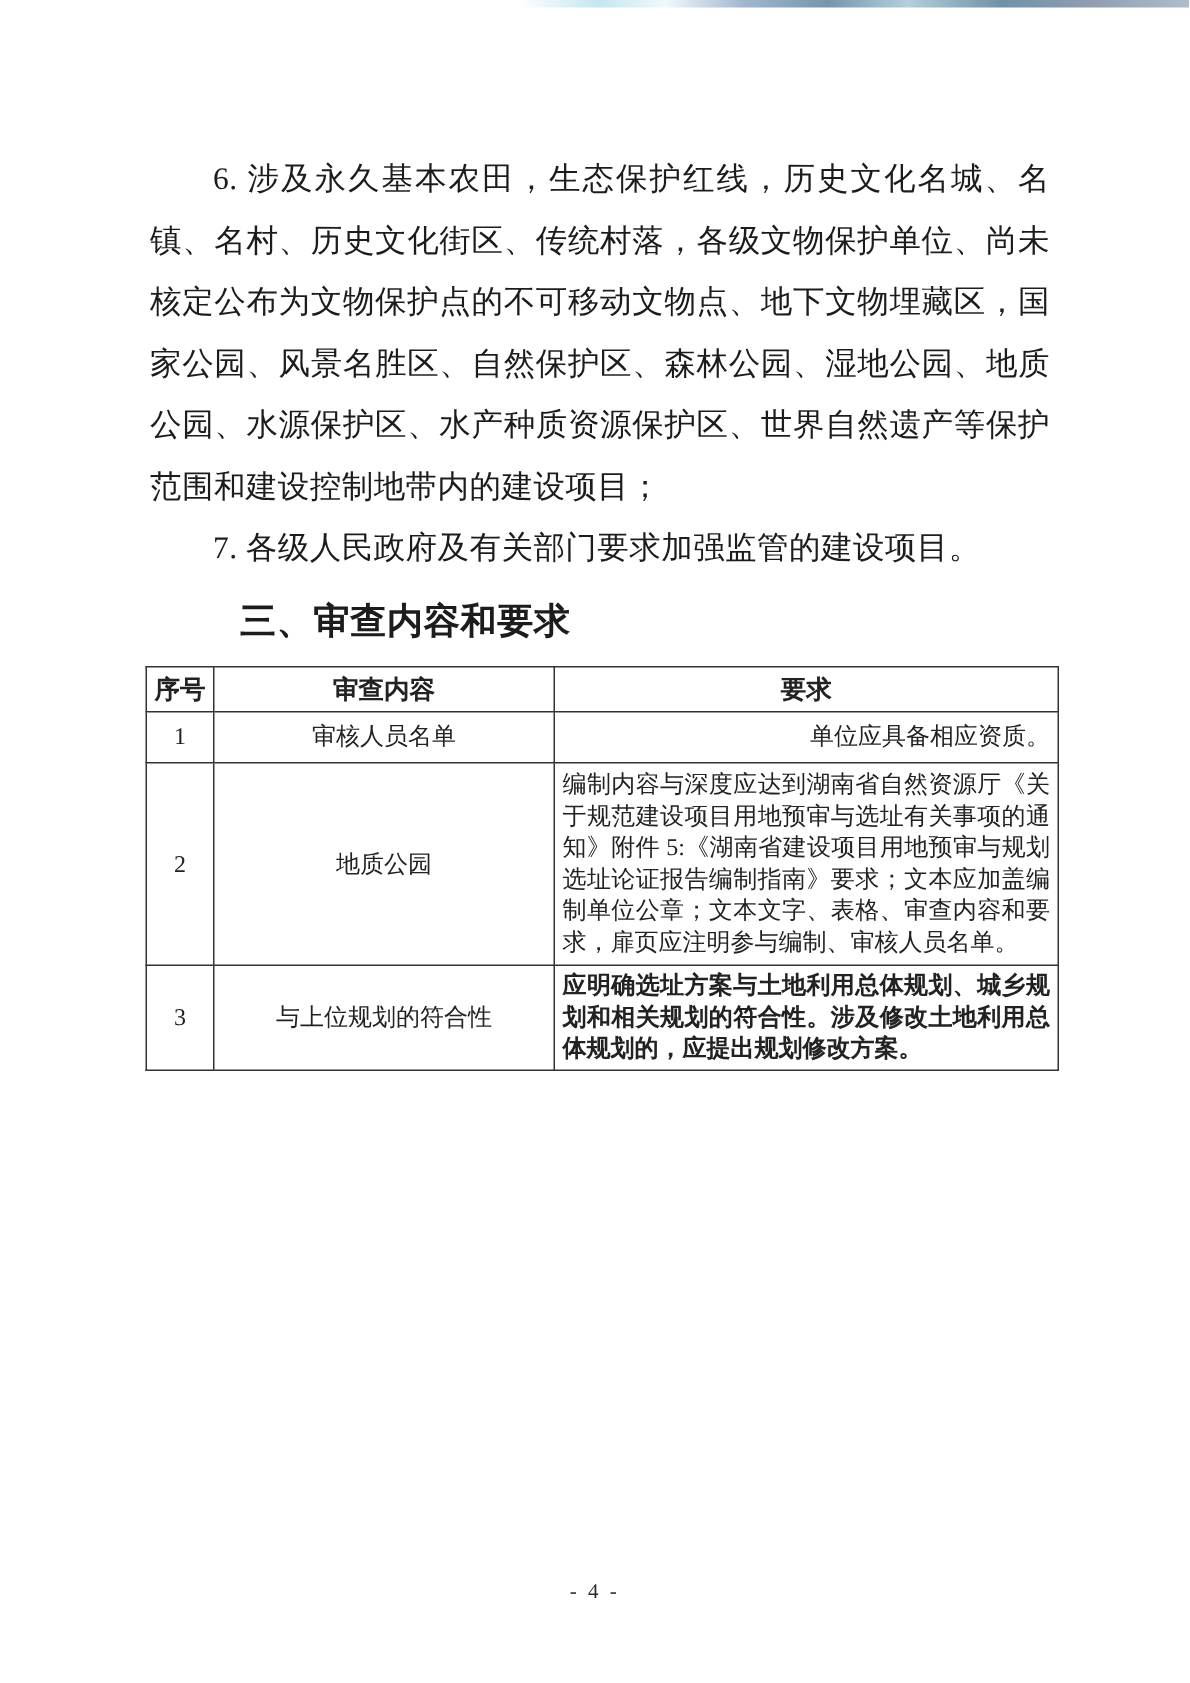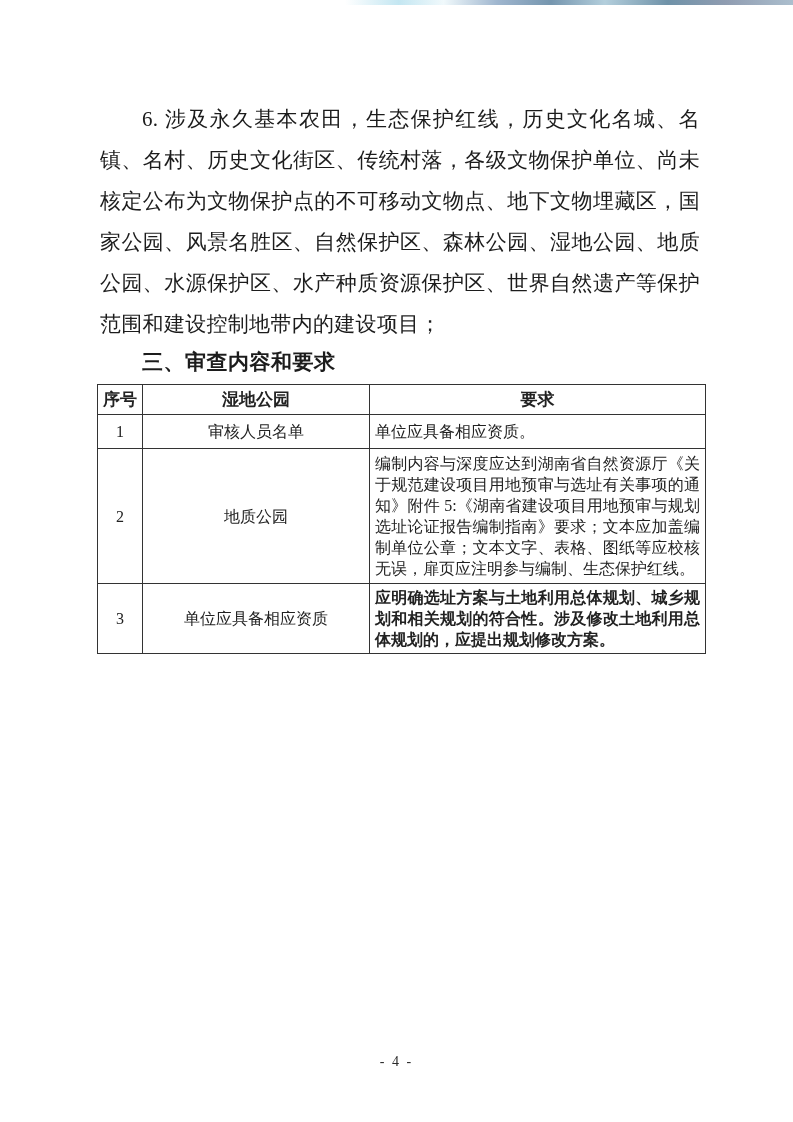--- a/index.html
+++ b/index.html
@@ -35,22 +35,22 @@
   .para {
     margin: 0;
     font-size: 21px;
     line-height: 41px;
     text-align: justify;
     text-indent: 2em;
     letter-spacing: 0.3px;
   }
   .para.bold { font-weight: bold; }
   .section-heading {
-    margin: 0;
-    font-size: 21px;
+    margin: 12px;
+    font-size: 24px;
     font-weight: bold;
     line-height: 34px;
     text-indent: 2em;
     letter-spacing: 0.5px;
   }
   table.review-table {
     border-collapse: collapse;
     table-layout: fixed;
     width: 556px;
     margin-left: -3px;
@@ -70,21 +70,21 @@
   }
   .review-table td {
     font-size: 16px;
     line-height: 21px;
   }
   .col-no    { width: 45px; }
   .col-item  { width: 227px; }
   .col-req   { width: 336px; }
   td.cell-no, td.cell-item { text-align: center; vertical-align: middle; }
   td.cell-req { text-align: justify; vertical-align: middle; }
-  td.cell-req.centered { text-align: left; }
+  td.cell-req.centered { text-align: right; }
   tr.row-1 td { height: 29px; }
   tr.row-2 td.cell-req { padding-top: 4px; padding-bottom: 4px; }
   tr.row-3 td.cell-req { padding-top: 3px; padding-bottom: 3px; font-weight: bold; }
   .page-number {
     position: absolute;
     top: 1054px; left: 0;
     width: 793px;
     text-align: center;
     font-size: 14px;
     color: #2a2a2a;
@@ -92,49 +92,50 @@
   }
 </style>
 </head>
 <body>
 
 <div class="page">
   <div class="scan-artifact"></div>
 
   <div class="content">
     <p class="para">6. 涉及永久基本农田，生态保护红线，历史文化名城、名镇、名村、历史文化街区、传统村落，各级文物保护单位、尚未核定公布为文物保护点的不可移动文物点、地下文物埋藏区，国家公园、风景名胜区、自然保护区、森林公园、湿地公园、地质公园、水源保护区、水产种质资源保护区、世界自然遗产等保护范围和建设控制地带内的建设项目；</p>
+    <p class="para">7. 各级人民政府及有关部门要求加强监管的建设项目。</p>
     <h3 class="section-heading">三、审查内容和要求</h3>
 
     <table class="review-table">
       <colgroup>
         <col class="col-no">
         <col class="col-item">
         <col class="col-req">
       </colgroup>
       <thead>
         <tr>
           <th>序号</th>
-          <th>湿地公园</th>
+          <th>审查内容</th>
           <th>要求</th>
         </tr>
       </thead>
       <tbody>
         <tr class="row-1">
           <td class="cell-no">1</td>
           <td class="cell-item">审核人员名单</td>
           <td class="cell-req centered">单位应具备相应资质。</td>
         </tr>
         <tr class="row-2">
           <td class="cell-no">2</td>
           <td class="cell-item">地质公园</td>
-          <td class="cell-req">编制内容与深度应达到湖南省自然资源厅《关于规范建设项目用地预审与选址有关事项的通知》附件 5:《湖南省建设项目用地预审与规划选址论证报告编制指南》要求；文本应加盖编制单位公章；文本文字、表格、图纸等应校核无误，扉页应注明参与编制、生态保护红线。</td>
+          <td class="cell-req">编制内容与深度应达到湖南省自然资源厅《关于规范建设项目用地预审与选址有关事项的通知》附件 5:《湖南省建设项目用地预审与规划选址论证报告编制指南》要求；文本应加盖编制单位公章；文本文字、表格、审查内容和要求，扉页应注明参与编制、审核人员名单。</td>
         </tr>
         <tr class="row-3">
           <td class="cell-no">3</td>
-          <td class="cell-item">单位应具备相应资质</td>
+          <td class="cell-item">与上位规划的符合性</td>
           <td class="cell-req">应明确选址方案与土地利用总体规划、城乡规划和相关规划的符合性。涉及修改土地利用总体规划的，应提出规划修改方案。</td>
         </tr>
       </tbody>
     </table>
   </div>
 
   <div class="page-number">- 4 -</div>
 </div>
 
 </body></html>

